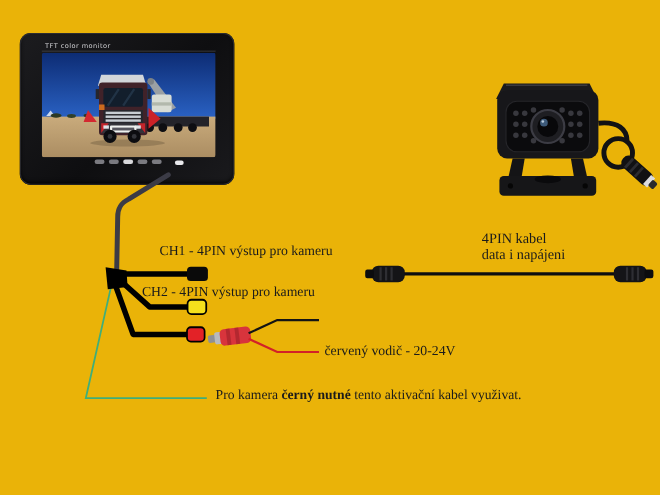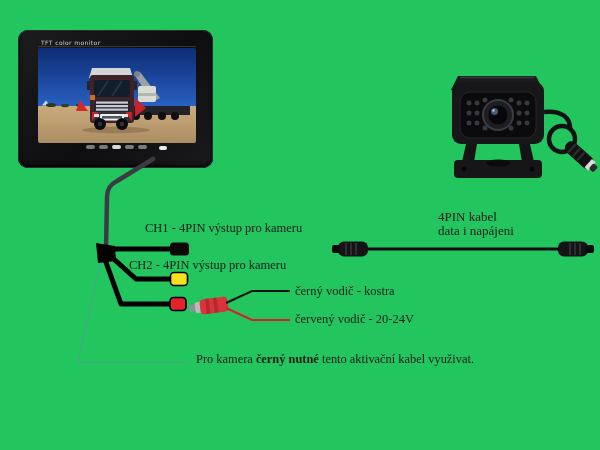--- a/index.html
+++ b/index.html
@@ -1,17 +1,17 @@
 <!DOCTYPE html>
 <html><head>
 <meta charset="utf-8">
 <style>
   html,body{margin:0;padding:0;background:#ffffff;}
   #stage{
-    position:relative;width:600px;height:450px;background:#22c55e;
+    position:relative;width:600px;height:450px;background:#eab308;
     font-family:"Liberation Serif", serif;color:#1b1b1b;overflow:hidden;
   }
   .abs{position:absolute;}
   
   .monitor{
     left:18px;top:30px;width:195px;height:138px;
     background:linear-gradient(135deg,#1c1c1f 0%,#0e0e10 55%,#1a1a1d 100%);
     border-radius:10px;
     box-shadow:inset 0 0 0 1px #2c2c30, inset 0 -2px 4px #000;
   }
@@ -184,21 +184,20 @@
       <path d="M 346,243 V 255 M 351,243 V 255 M 356,243 V 255" stroke="#2e2e33" stroke-width="2"></path>
       <rect x="332" y="245" width="8" height="8" rx="2" fill="#0c0c0e"></rect>
       <rect x="558" y="241.5" width="30" height="15" rx="6" fill="#141417"></rect>
       <path d="M 570,243 V 255 M 575,243 V 255 M 580,243 V 255" stroke="#2e2e33" stroke-width="2"></path>
       <rect x="586" y="245" width="8" height="8" rx="2" fill="#0c0c0e"></rect>
     </g>
   </svg>
 
   <div class="abs lbl" style="left:145px;top:221px;">CH1 - 4PIN výstup pro kameru</div>
   <div class="abs lbl" style="left:129px;top:258px;">CH2 - 4PIN výstup pro kameru</div>
-  <div class="abs lbl" style="left:295px;top:284px;">černý vodič - kostra</div>
   <div class="abs lbl" style="left:295px;top:312px;">červený vodič - 20-24V</div>
 
   <div class="abs cable-lbl">
     <div>4PIN kabel</div>
     <div>data i napájeni</div>
   </div>
 
   <div class="abs note">
     <div><span>Pro kamera </span><b>černý nutné</b><span> tento aktivační kabel využivat.</span></div>
   </div>

